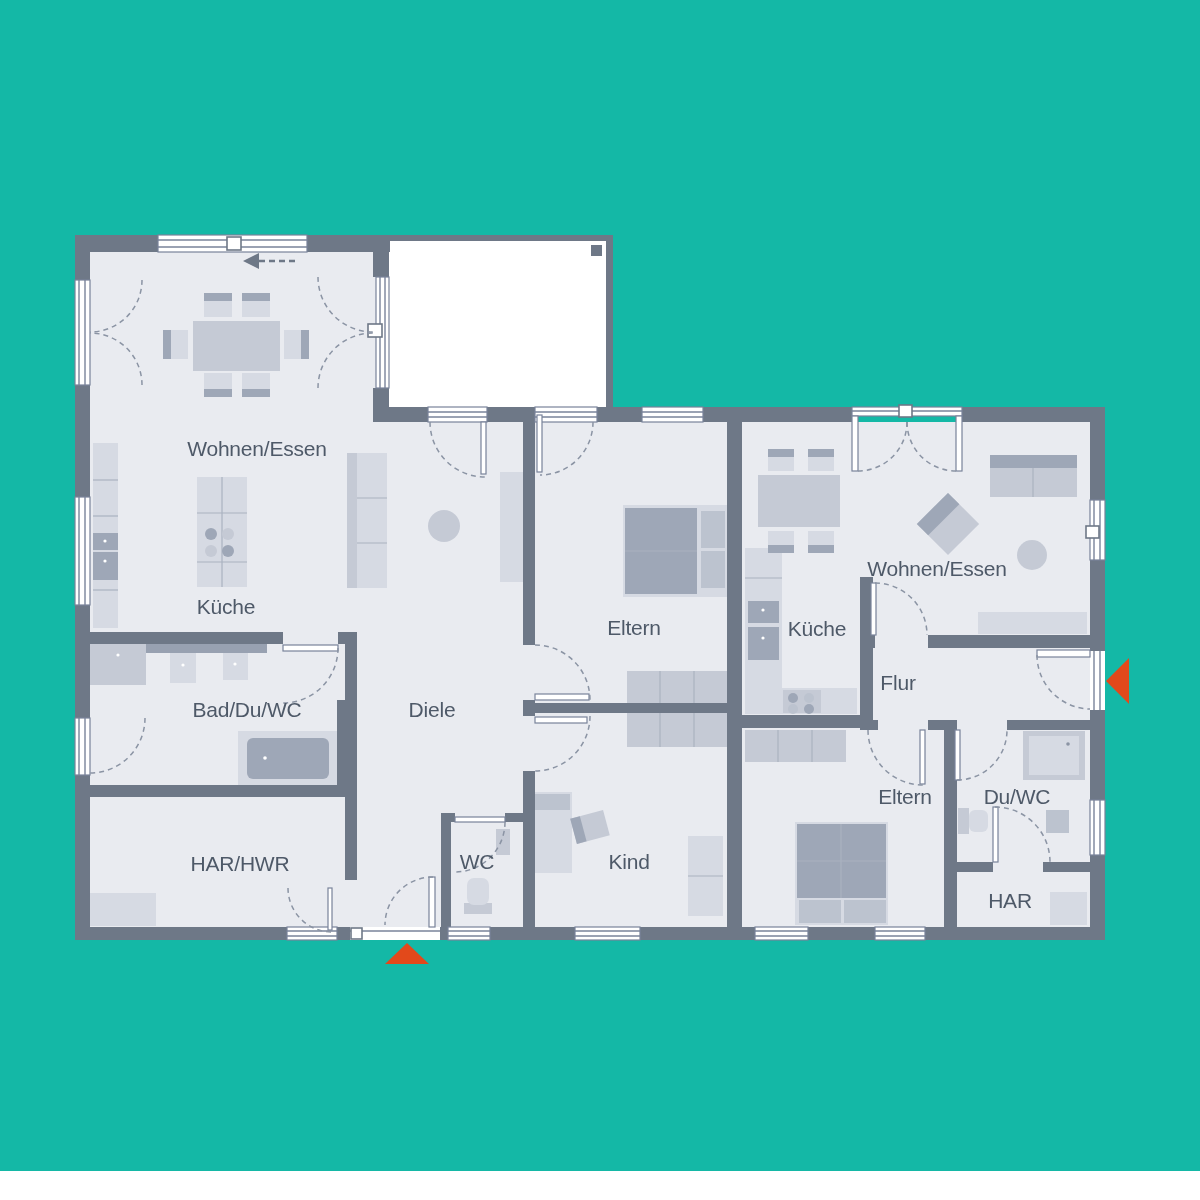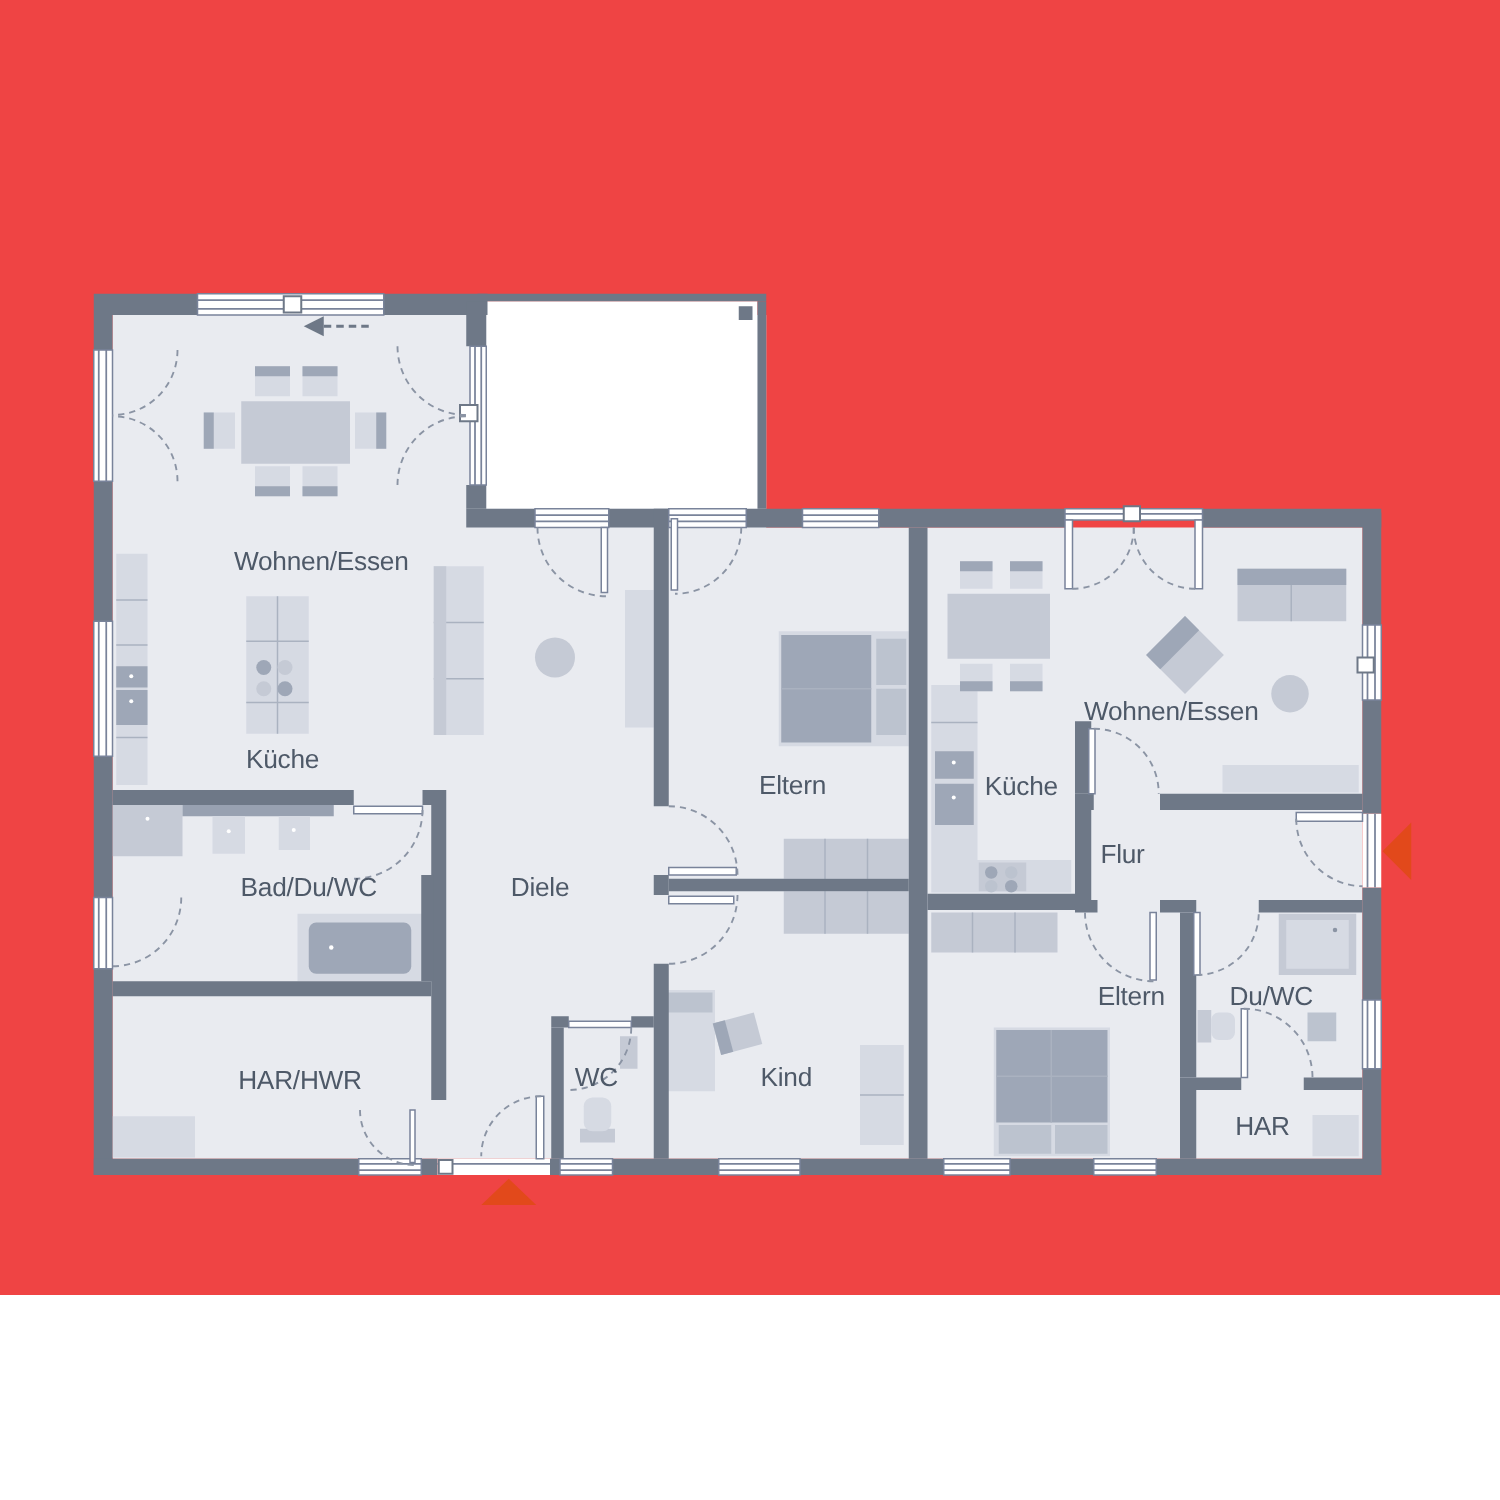--- a/index.html
+++ b/index.html
@@ -1,16 +1,16 @@
 <!DOCTYPE html>
 <html><head>
 <meta charset="utf-8">
 <style>
   html,body{margin:0;padding:0;background:#ffffff;}
-  .stage{width:1200px;height:1036px;position:relative;background:#ef4444;overflow:hidden;text-align:right;}
+  .stage{width:1200px;height:1171px;position:relative;background:#14b8a6;overflow:hidden;text-align:right;}
   svg{display:block;}
   .wall{fill:#6e7887;}
   .floor{fill:#e9ebf0;}
   .white{fill:#ffffff;}
   .fl{fill:#d6dae3;}   
   .fm{fill:#c5cad5;}   
   .fd{fill:#9ea7b7;}   
   .fp{fill:#bcc3cf;}   
   .strip{fill:#98a1b1;}
   .winframe{fill:#ffffff;stroke:#79839a;stroke-width:1.2;}

